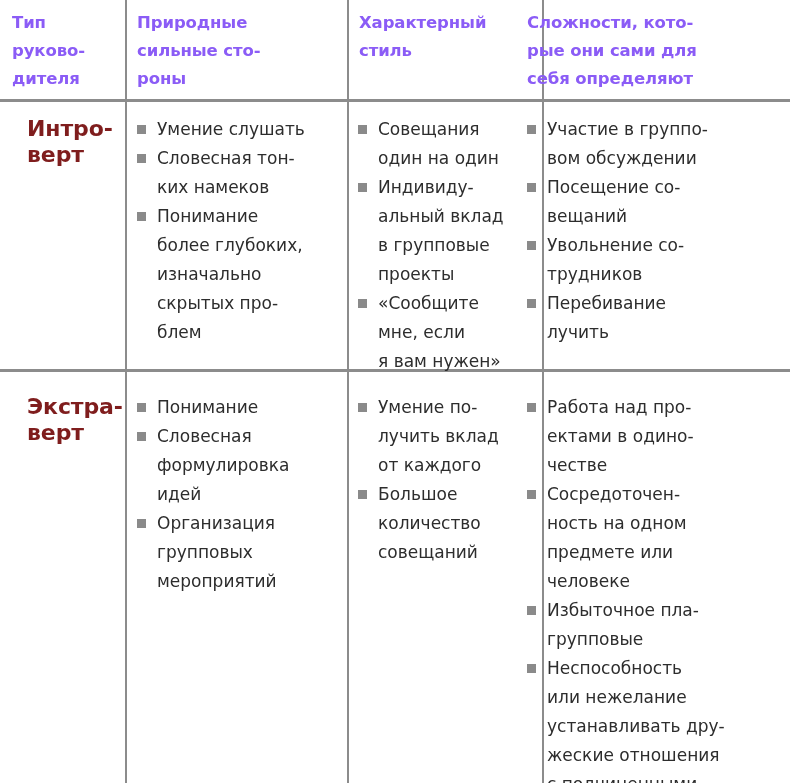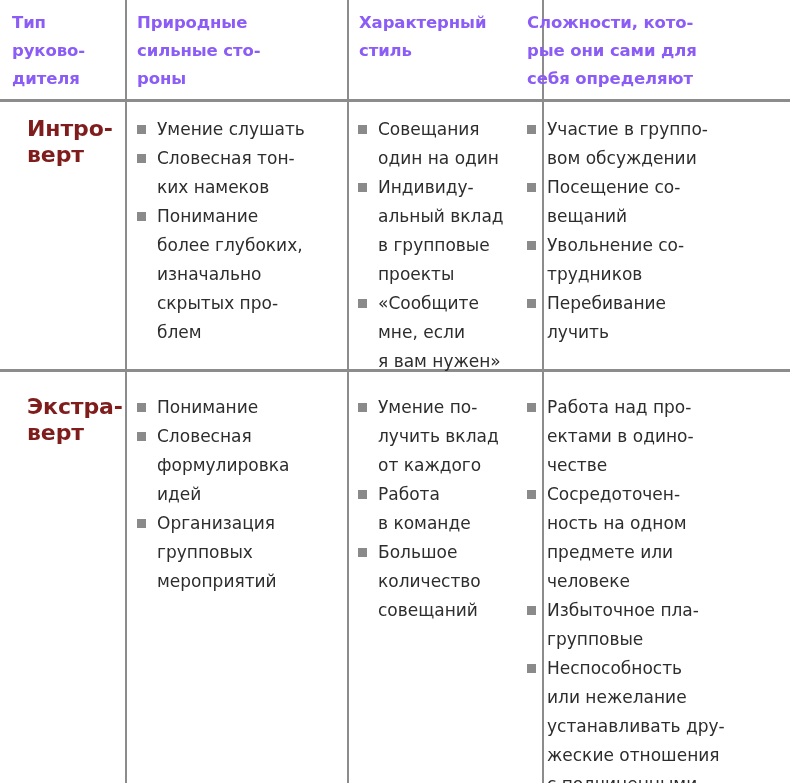--- a/index.html
+++ b/index.html
@@ -208,22 +208,20 @@
         <li><span class="marker"></span><span>Организация
 групповых
 мероприятий</span></li>
       </ul>
     </div>
     <div class="cell c3">
       <ul class="bullets">
         <li><span class="marker"></span><span>Умение по-
 лучить вклад
 от каждого</span></li>
-        <li><span class="marker"></span><span>Работа
-в команде</span></li>
         <li><span class="marker"></span><span>Большое
 количество
 совещаний</span></li>
       </ul>
     </div>
     <div class="cell c4">
       <ul class="bullets">
         <li><span class="marker"></span><span>Работа над про-
 ектами в одино-
 честве</span></li>

